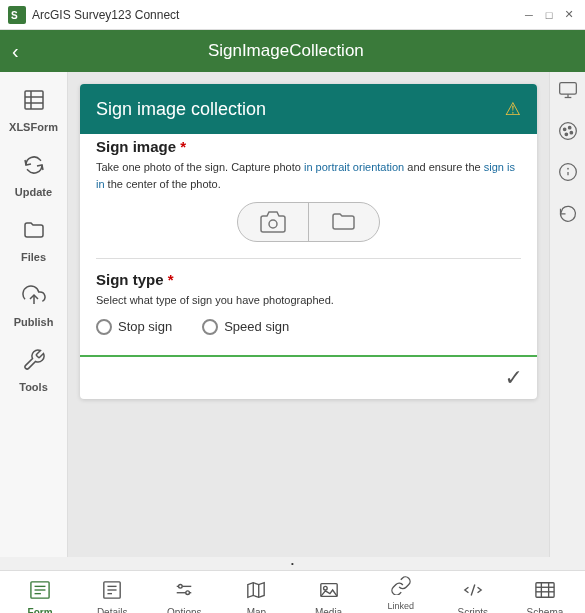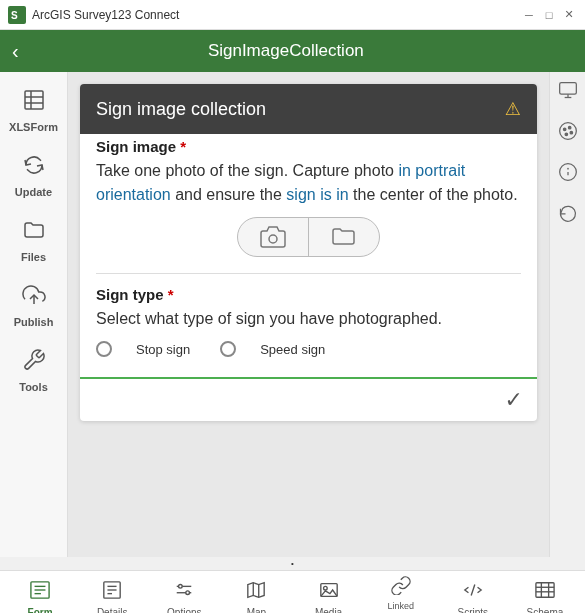--- a/index.html
+++ b/index.html
@@ -138,21 +138,21 @@
     }
 
     
     .survey-card {
       background: white;
       border-radius: 4px;
       overflow: hidden;
       box-shadow: 0 1px 4px rgba(0,0,0,0.15);
     }
     .survey-card-header {
-      background: #404040;
+      background: #0f766e;
       color: white;
       padding: 14px 16px;
       font-size: 18px;
       font-weight: 400;
       display: flex;
       align-items: center;
       justify-content: space-between;
     }
     .survey-card-header-icon {
       font-size: 18px;
@@ -169,21 +169,21 @@
     .question-title {
       font-size: 15px;
       font-weight: 600;
       color: #222;
       margin-bottom: 4px;
     }
     .required-star {
       color: #c00;
     }
     .question-desc {
-      font-size: 16px;
+      font-size: 11px;
       color: #333;
       line-height: 1.5;
       margin-bottom: 10px;
     }
     .question-desc .highlight {
       color: #1a6b9e;
     }
 
     
     .photo-buttons {
@@ -223,21 +223,21 @@
 
     
     .radio-group {
       display: flex;
       gap: 30px;
       margin-top: 8px;
     }
     .radio-item {
       display: flex;
       align-items: center;
-      gap: 24px;
+      gap: 6px;
       cursor: pointer;
     }
     .radio-circle {
       width: 16px;
       height: 16px;
       border: 2px solid #888;
       border-radius: 50%;
       background: white;
       flex-shrink: 0;
     }

